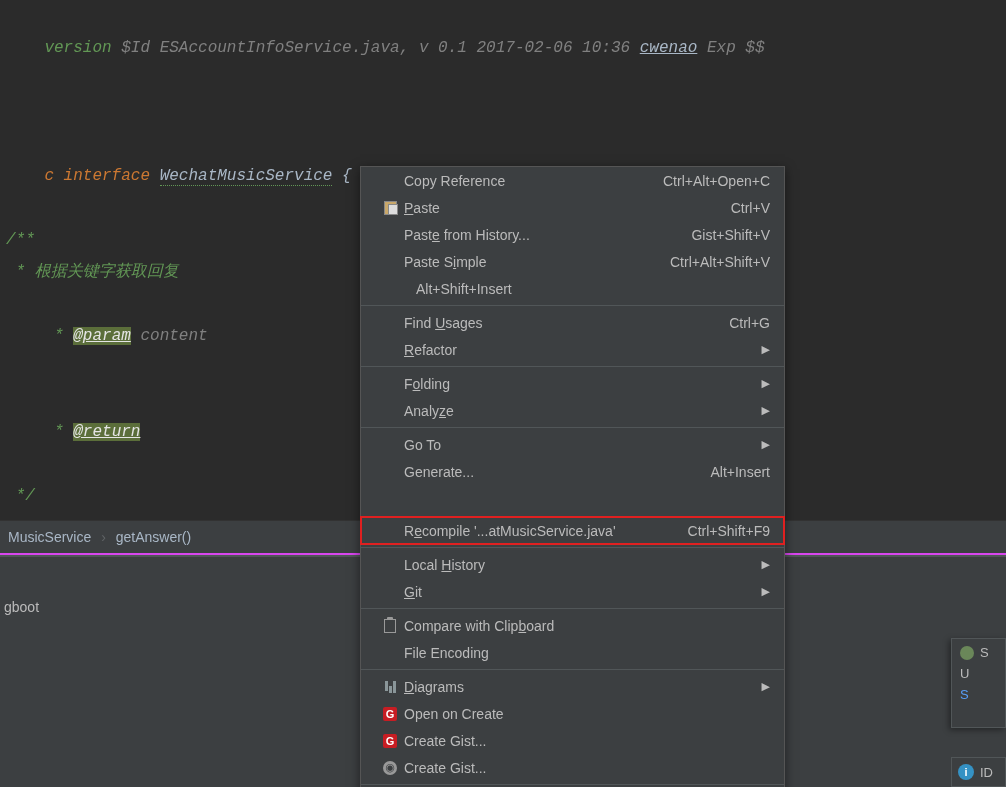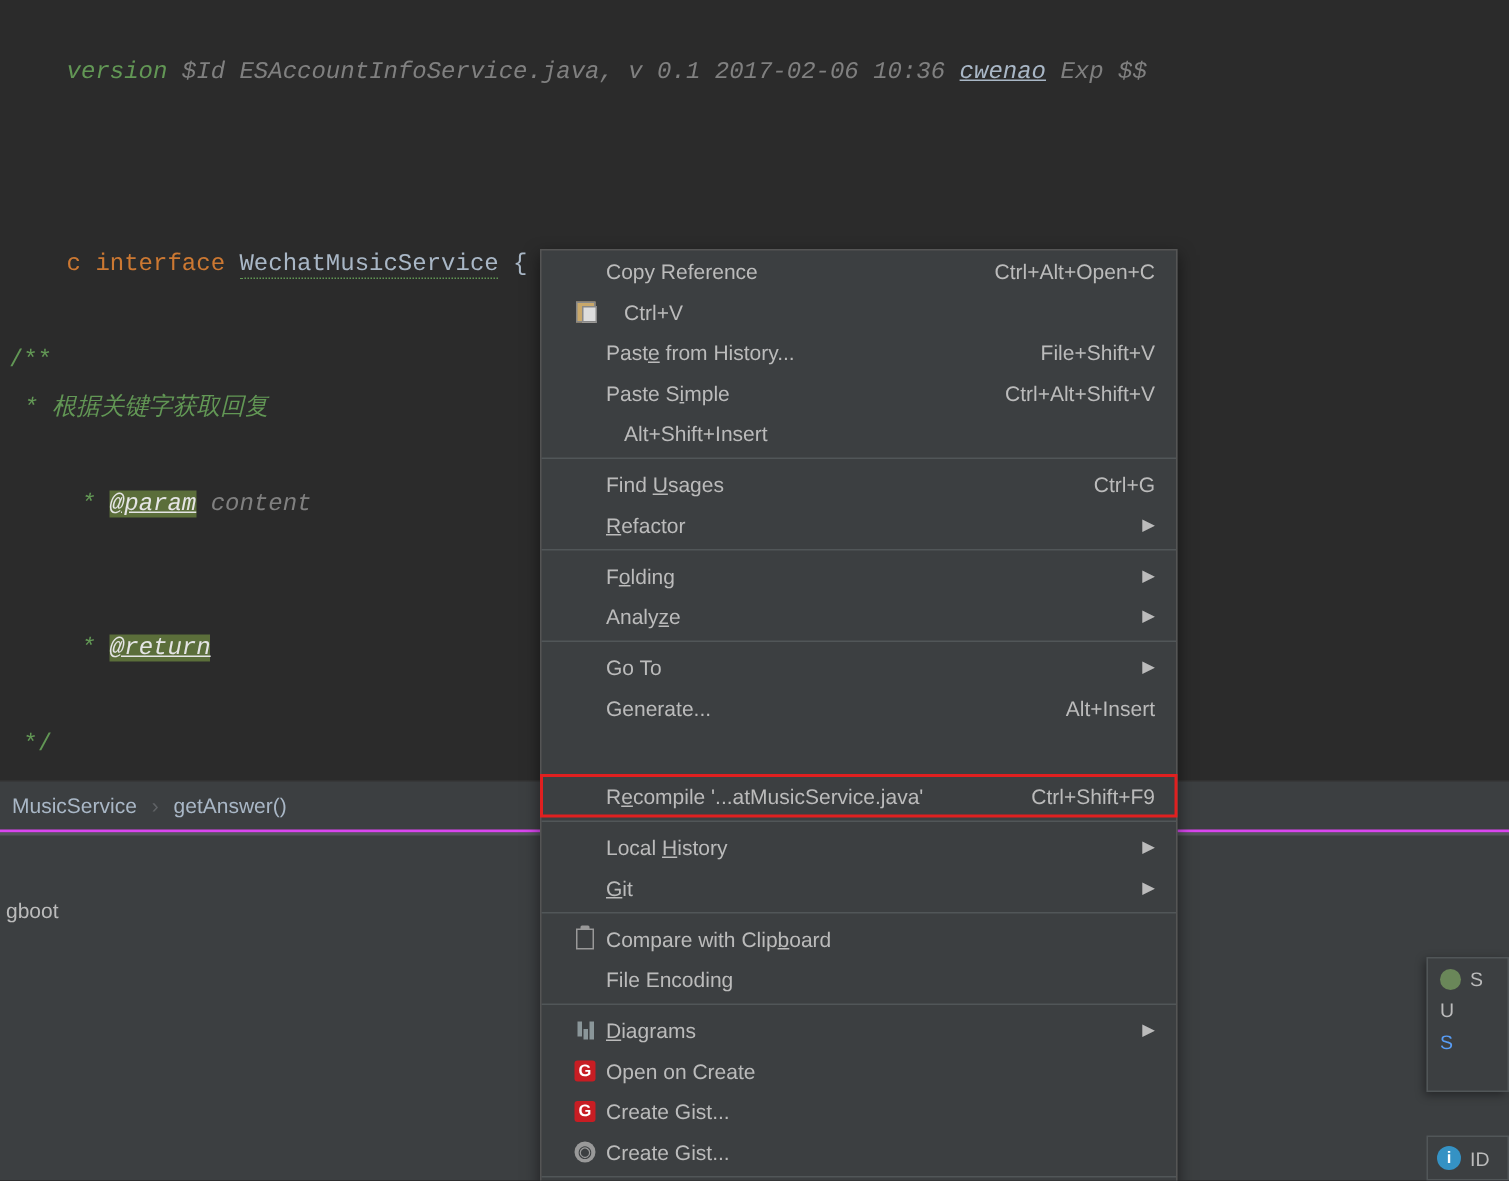--- a/index.html
+++ b/index.html
@@ -11,21 +11,21 @@
       height: 787px;
       overflow: hidden;
       position: relative;
     }
     .editor {
       padding: 0;
       font-family: "Consolas", "Courier New", monospace;
       font-size: 16px;
       line-height: 32px;
     }
-    .line { white-space: pre; padding-left: 6px; }
+    .line { white-space: pre; padding-left: 6px; font-style: italic; }
     .italic { font-style: italic; }
     .comment-green { color: #629755; }
     .comment-gray { color: #808080; }
     .keyword { color: #cc7832; }
     .class-name { color: #a9b7c6; }
     .method-name { color: #ffc66d; }
     .param-highlight { background: #3b514d; color: #629755; }
     .wavy-underline { border-bottom: 1px dotted #629755; }
     .highlighted-green { background: #5b6e3a; color: #e5e5e5; text-decoration: underline; }
     .white-link { color: #a9b7c6; text-decoration: underline; }
@@ -209,26 +209,27 @@
 <div class="context-menu">
   <div class="menu-item">
     <span class="icon-slot"></span>
     <span class="label">Copy Reference</span>
     <span class="shortcut">Ctrl+Alt+Open+C</span>
   </div>
   <div class="menu-item">
     <span class="icon-slot">
         <span class="paste-icon"></span>
       </span>
+    <span class="label"><span class="underline-mnemonic">P</span>aste</span>
     <span class="shortcut">Ctrl+V</span>
   </div>
   <div class="menu-item">
     <span class="icon-slot"></span>
     <span class="label">Past<span class="underline-mnemonic">e</span> from History...</span>
-    <span class="shortcut">File+Shift+V</span>
+    <span class="shortcut">Gist+Shift+V</span>
   </div>
   <div class="menu-item">
     <span class="icon-slot"></span>
     <span class="label">Paste S<span class="underline-mnemonic">i</span>mple</span>
     <span class="shortcut">Ctrl+Alt+Shift+V</span>
   </div>
   <div class="menu-item">
     <span class="icon-slot"></span>
     <span class="shortcut">Alt+Shift+Insert</span>
   </div>

